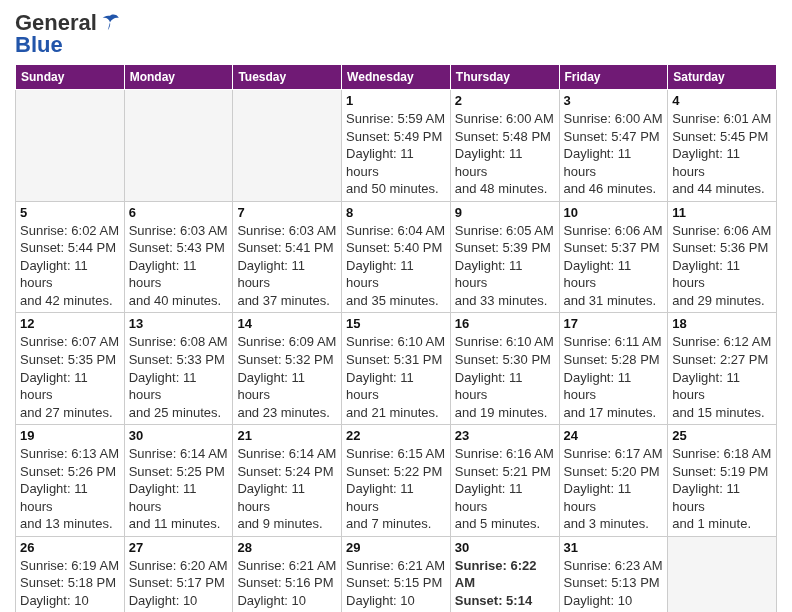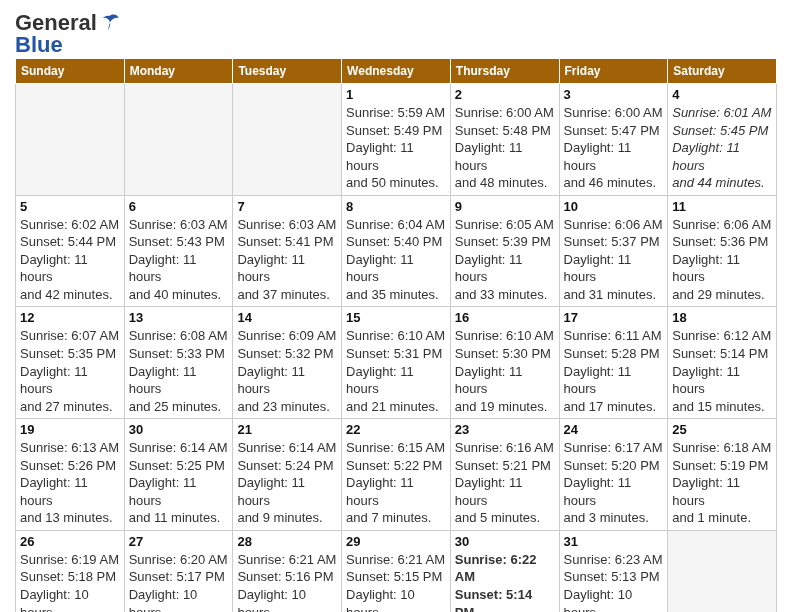--- a/index.html
+++ b/index.html
@@ -11,20 +11,21 @@
       overflow: hidden;
     }
     .container {
       width: 792px;
       padding: 10px 15px 10px 15px;
     }
     .header-row {
       display: flex;
       justify-content: space-between;
       align-items: center;
+      margin-bottom: 6px;
     }
     .logo {
       display: flex;
       flex-direction: column;
       align-items: flex-start;
     }
     .title-block {
       text-align: right;
     }
     .month-title {
@@ -36,21 +37,21 @@
     .location-title {
       font-size: 14px;
       color: #555;
     }
     .calendar {
       width: 100%;
       border-collapse: collapse;
       table-layout: fixed;
     }
     .calendar th {
-      background: #a16207;
+      background: #701a75;
       color: #fff;
       font-size: 12px;
       font-weight: bold;
       text-align: left;
       padding: 5px 5px;
       border: 1px solid #fff;
     }
     .calendar td {
       border: 1px solid #ccc;
       vertical-align: top;
@@ -134,21 +135,21 @@
           </td>
           <td>
             <div class="day-number">3</div>
             <div class="day-info" style="white-space: pre-line;">Sunrise: 6:00 AM
 Sunset: 5:47 PM
 Daylight: 11 hours
 and 46 minutes.</div>
           </td>
           <td>
             <div class="day-number">4</div>
-            <div class="day-info" style="white-space: pre-line; font-style: italic;">Sunrise: 6:01 AM
+            <div class="day-info" style="white-space: pre-line;">Sunrise: 6:01 AM
 Sunset: 5:45 PM
 Daylight: 11 hours
 and 44 minutes.</div>
           </td>
         </tr>
         <tr>
           <td>
             <div class="day-number">5</div>
             <div class="day-info" style="white-space: pre-line;">Sunrise: 6:02 AM
 Sunset: 5:44 PM
@@ -237,21 +238,21 @@
           <td>
             <div class="day-number">17</div>
             <div class="day-info" style="white-space: pre-line;">Sunrise: 6:11 AM
 Sunset: 5:28 PM
 Daylight: 11 hours
 and 17 minutes.</div>
           </td>
           <td>
             <div class="day-number">18</div>
             <div class="day-info" style="white-space: pre-line;">Sunrise: 6:12 AM
-Sunset: 5:14 PM
+Sunset: 2:27 PM
 Daylight: 11 hours
 and 15 minutes.</div>
           </td>
         </tr>
         <tr>
           <td>
             <div class="day-number">19</div>
             <div class="day-info" style="white-space: pre-line;">Sunrise: 6:13 AM
 Sunset: 5:26 PM
 Daylight: 11 hours

